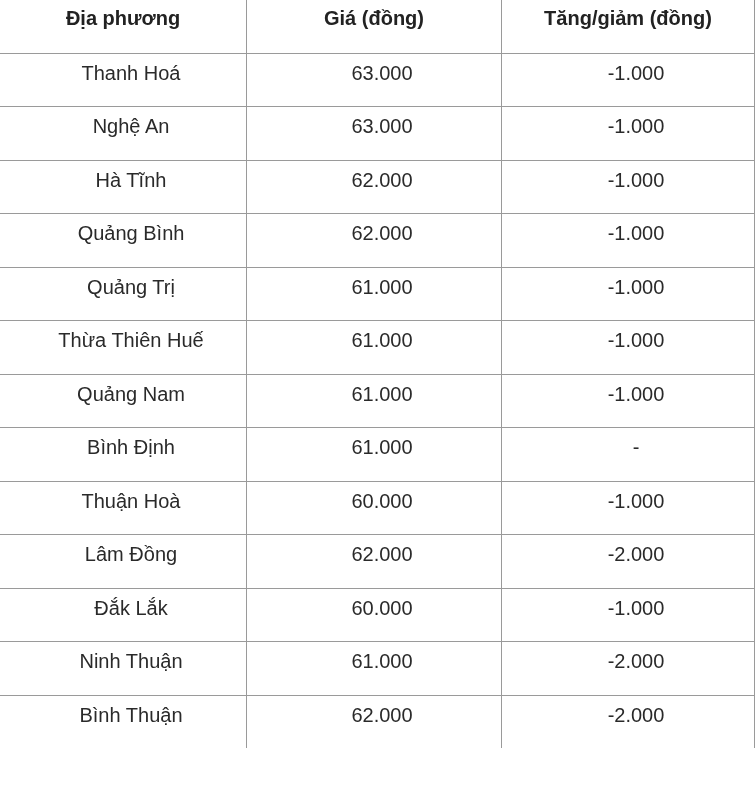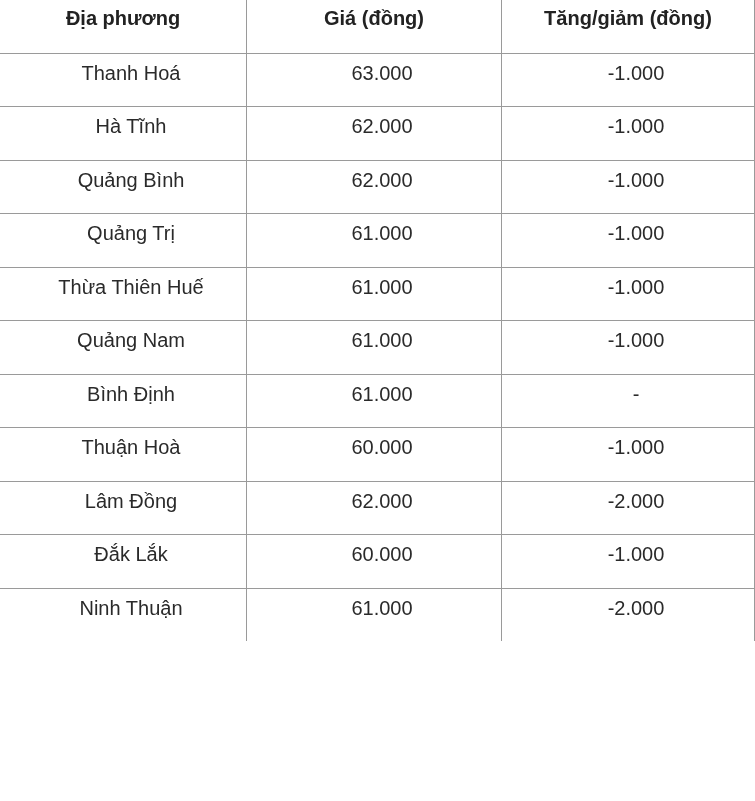--- a/index.html
+++ b/index.html
@@ -28,20 +28,25 @@
   <thead>
     <tr>
       <th>Địa phương</th>
       <th>Giá (đồng)</th>
       <th>Tăng/giảm (đồng)</th>
     </tr>
   </thead>
   <tbody>
     <tr>
         <td>Thanh Hoá</td>
+        <td>63.000</td>
+        <td>-1.000</td>
+      </tr>
+    <tr>
+        <td>Nghệ An</td>
         <td>63.000</td>
         <td>-1.000</td>
       </tr>
     <tr>
         <td>Hà Tĩnh</td>
         <td>62.000</td>
         <td>-1.000</td>
       </tr>
     <tr>
         <td>Quảng Bình</td>
@@ -81,14 +86,19 @@
     <tr>
         <td>Đắk Lắk</td>
         <td>60.000</td>
         <td>-1.000</td>
       </tr>
     <tr>
         <td>Ninh Thuận</td>
         <td>61.000</td>
         <td>-2.000</td>
       </tr>
+    <tr>
+        <td>Bình Thuận</td>
+        <td>62.000</td>
+        <td>-2.000</td>
+      </tr>
   </tbody>
 </table>
 
 </body></html>

